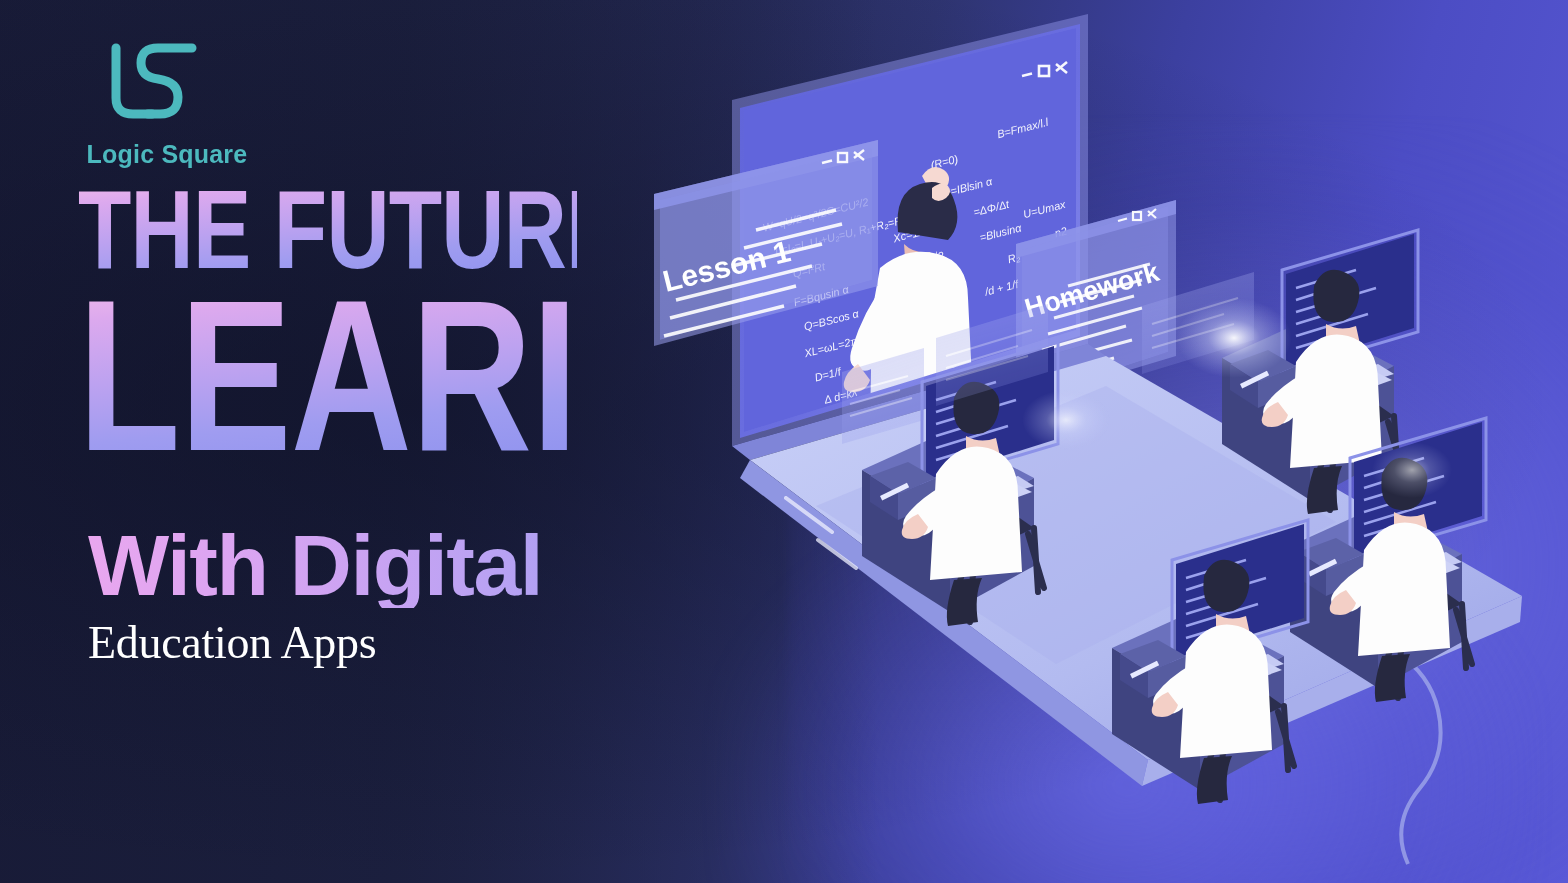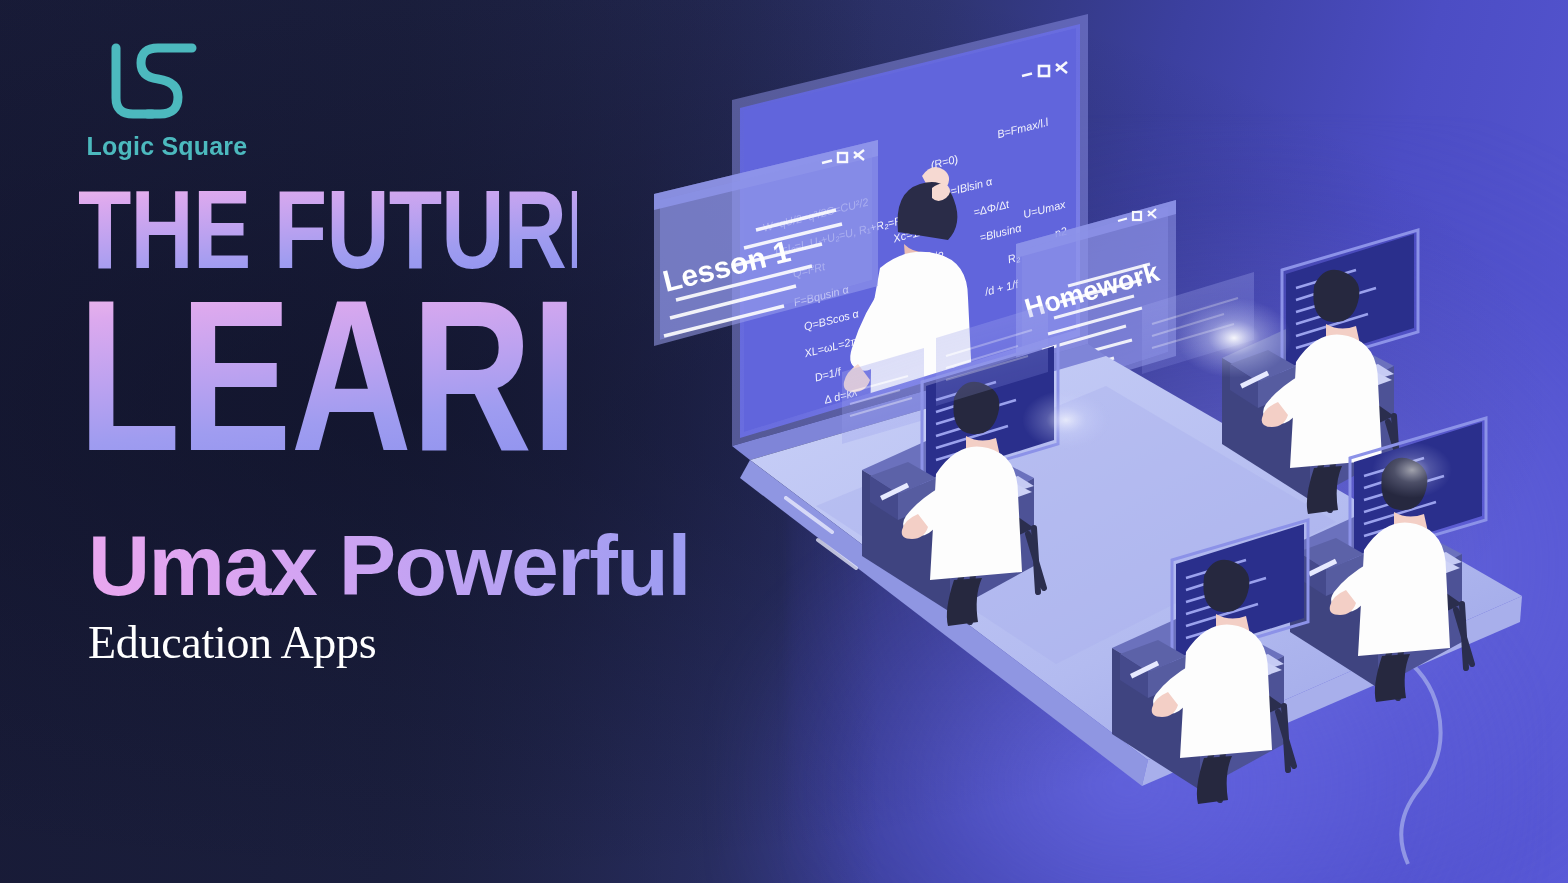--- a/index.html
+++ b/index.html
@@ -54,21 +54,21 @@
         rgba(10,12,30,.46) 0%, rgba(12,14,34,.20) 40%, rgba(0,0,0,0) 70%);
   }
 
   
   .logo-block {
     position: absolute; left: 74px; top: 42px;
     width: 220px;
   }
   .logo-mark { display: block; margin-left: 34px; }
   .logo-word {
-    margin-top: 8px;
+    margin-top: 16px;
     font-size: 25px; font-weight: bold;
     letter-spacing: .2px;
     color: #4cb9be;
     text-align: center;
     width: 186px;
   }
 
   
   .headline {
     position: absolute; left: 78px; top: 182px;
@@ -142,21 +142,21 @@
     </svg>
     <div class="logo-word">Logic Square</div>
   </div>
 
   <div class="headline">
     <div class="headline-line headline-1">THE FUTURE OF</div>
     <div class="headline-line headline-2">LEARING</div>
   </div>
 
   <div class="subhead">
-    <div class="sub-line sub-accent sub-gap-2">Umax Powerful</div>
+    <div class="sub-line sub-accent sub-gap-2">With Digital</div>
     <div class="sub-line sub-plain sub-gap-3">Education Apps</div>
   </div>
 
   <div class="illustration">
     <svg width="932" height="883" viewBox="0 0 932 883">
       <defs>
         <linearGradient id="scrGrad" x1="0" y1="0" x2="1" y2="1">
           <stop offset="0%" stop-color="#5f63d8"></stop>
           <stop offset="55%" stop-color="#6a6ee0"></stop>
           <stop offset="100%" stop-color="#8f93ef"></stop>

